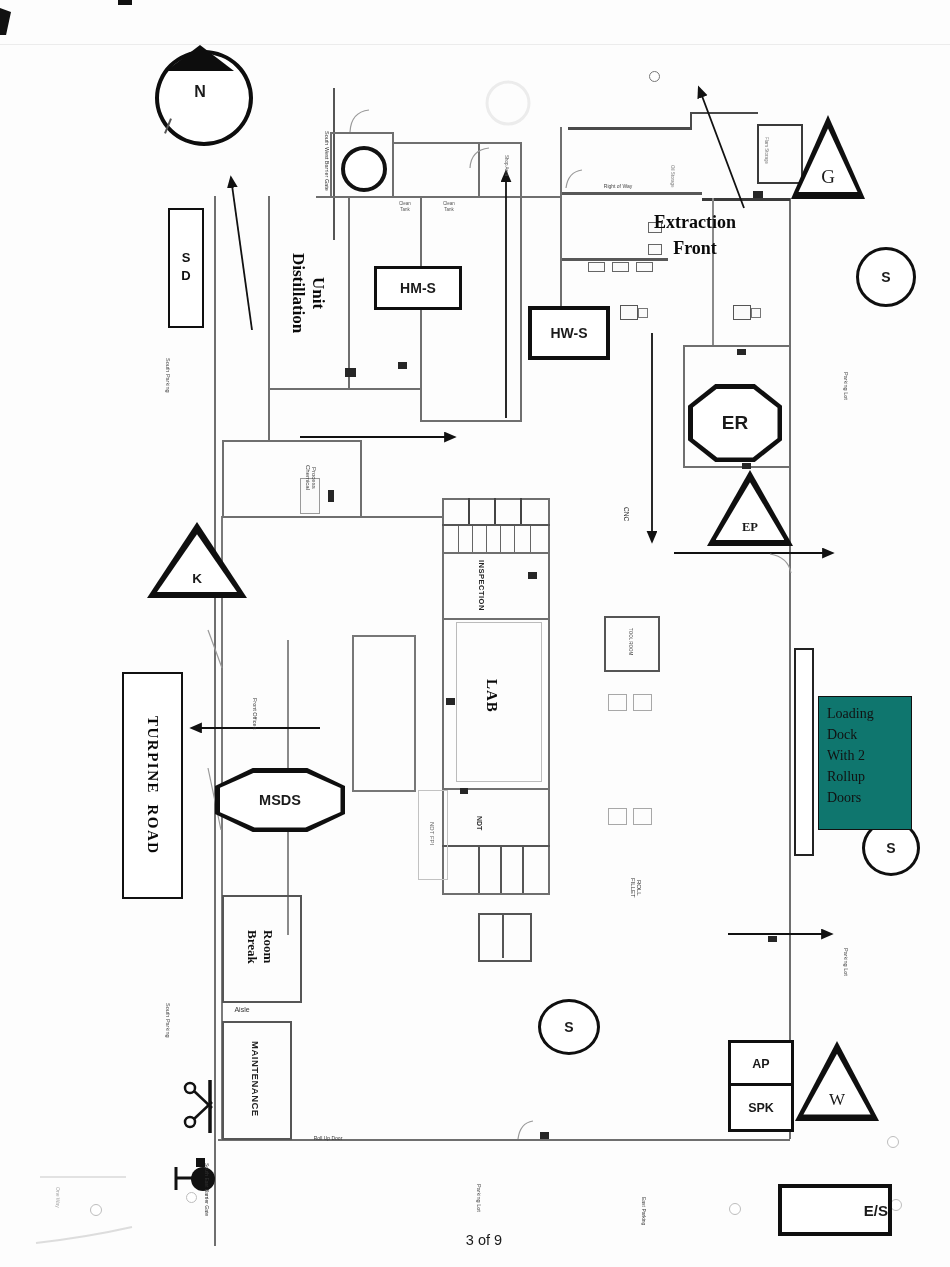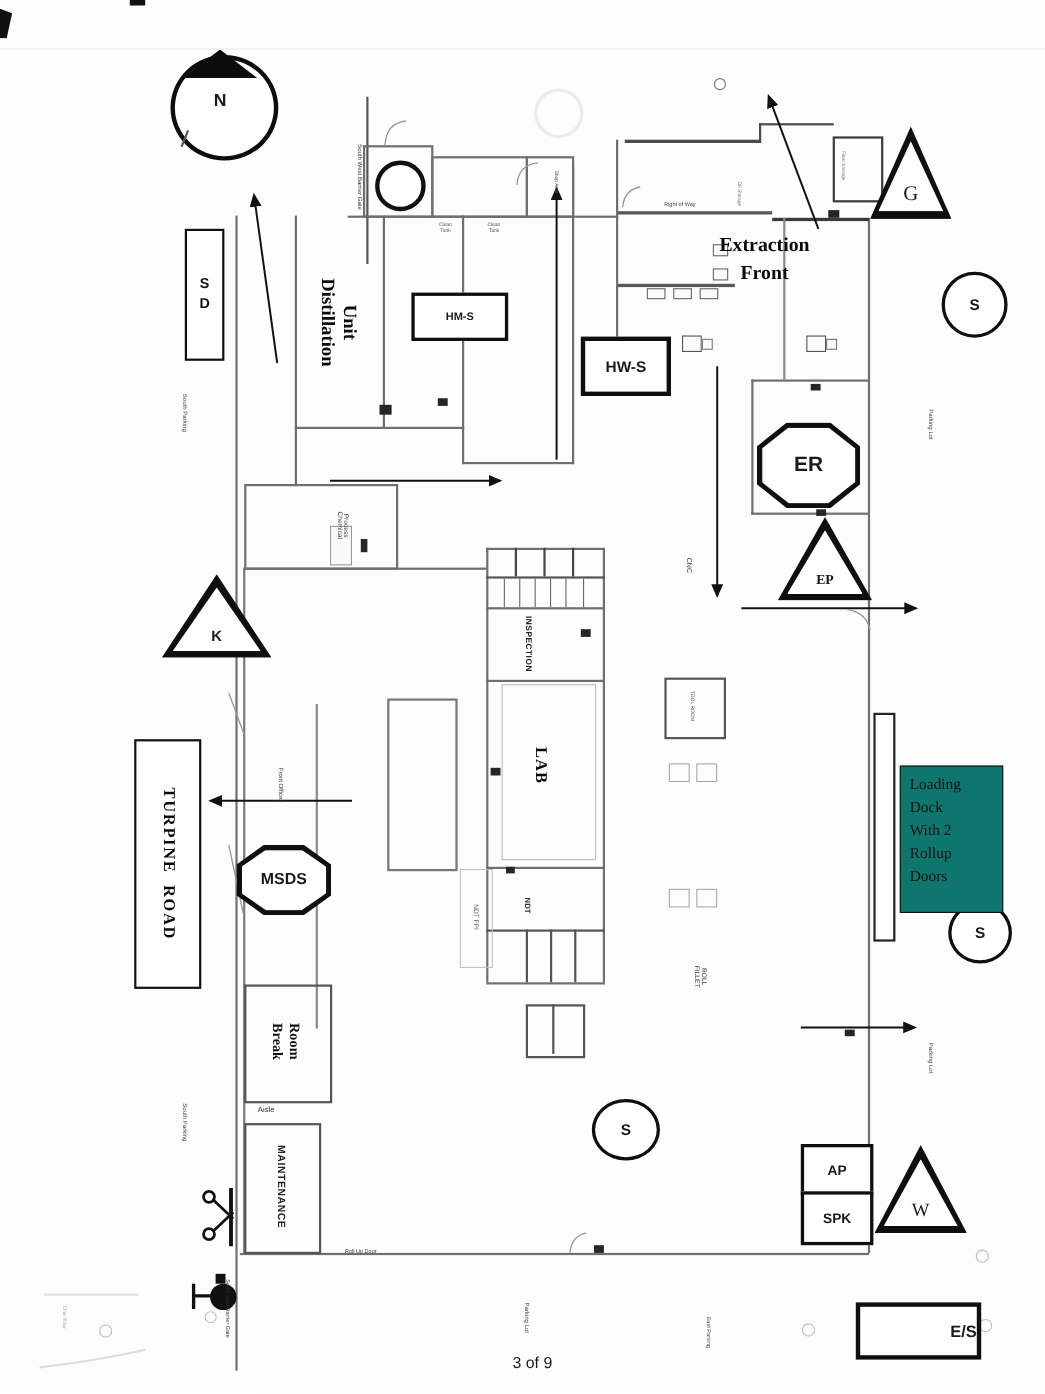--- a/index.html
+++ b/index.html
@@ -185,32 +185,32 @@
     </g>
 
     <path d="M36,1243 Q88,1237 132,1227" fill="none" stroke="#ddd" stroke-width="2"></path>
     <line x1="40" y1="1177" x2="126" y2="1177" stroke="#e2e2e2" stroke-width="2"></line>
     <circle cx="508" cy="103" r="21" fill="none" stroke="#ececec" stroke-width="3"></circle>
   </svg>
 
   <div class="bx" style="left:168px;top:208px;width:32px;height:116px;border-width:2.5px;">
     <span class="vt" style="position:static;text-orientation:upright;font-size:13px;font-weight:bold;letter-spacing:3px;color:#111;">SD</span>
   </div>
-  <div class="bx" style="left:374px;top:266px;width:82px;height:38px;font-size:10px;">
+  <div class="bx" style="left:374px;top:266px;width:82px;height:38px;font-size:14px;">
     <span>HM-S</span>
   </div>
   <div class="bx" style="left:528px;top:306px;width:74px;height:46px;border-width:4px;font-size:14px;">
     <span>HW-S</span>
   </div>
   <div class="oct" style="left:688px;top:384px;width:94px;height:78px;">
     <div class="in" style="font-size:19px;">
         <span>ER</span>
       </div>
   </div>
-  <div class="oct" style="left:215px;top:768px;width:86px;height:64px;">
+  <div class="oct" style="left:215px;top:768px;width:86px;height:64px;padding-left:44px;">
     <div class="in" style="font-size:14.5px;">
         <span>MSDS</span>
       </div>
   </div>
   <div class="tri" style="left:707px;top:470px;width:86px;height:76px;">
     <div class="in sf" style="font-size:12.5px;font-weight:bold;">
         <span>EP</span>
       </div>
   </div>
   <div class="tri" style="left:791px;top:115px;width:74px;height:84px;">

